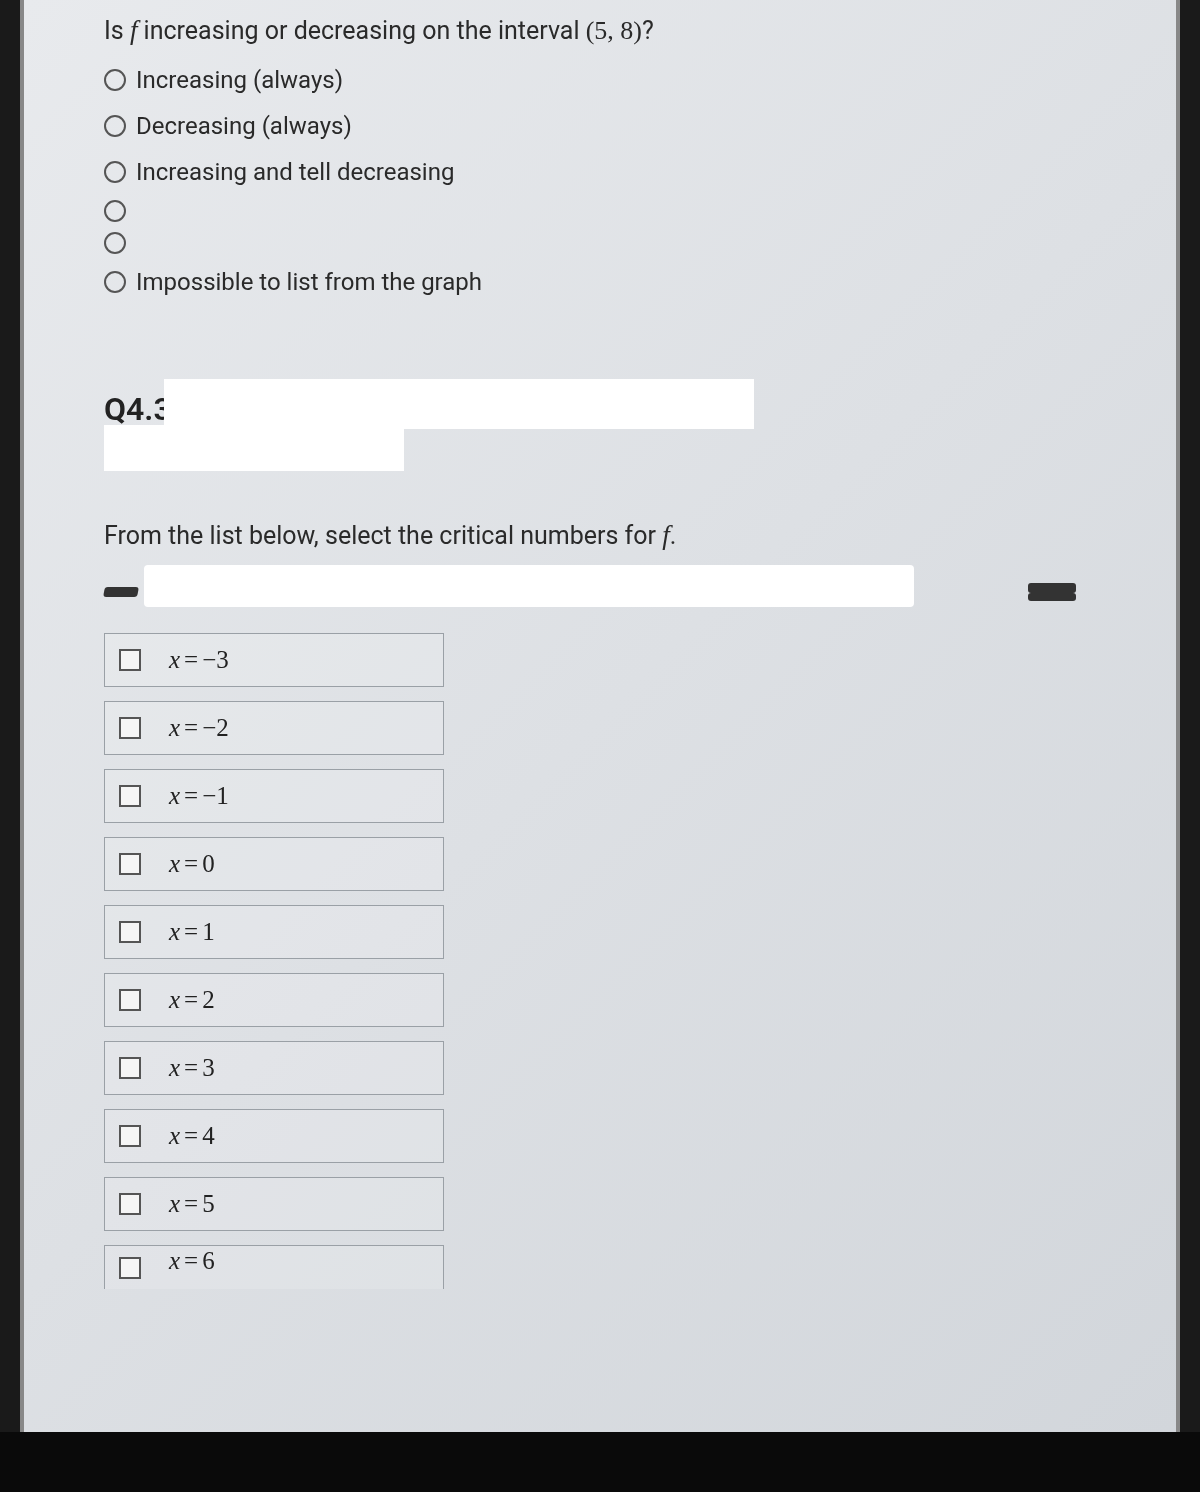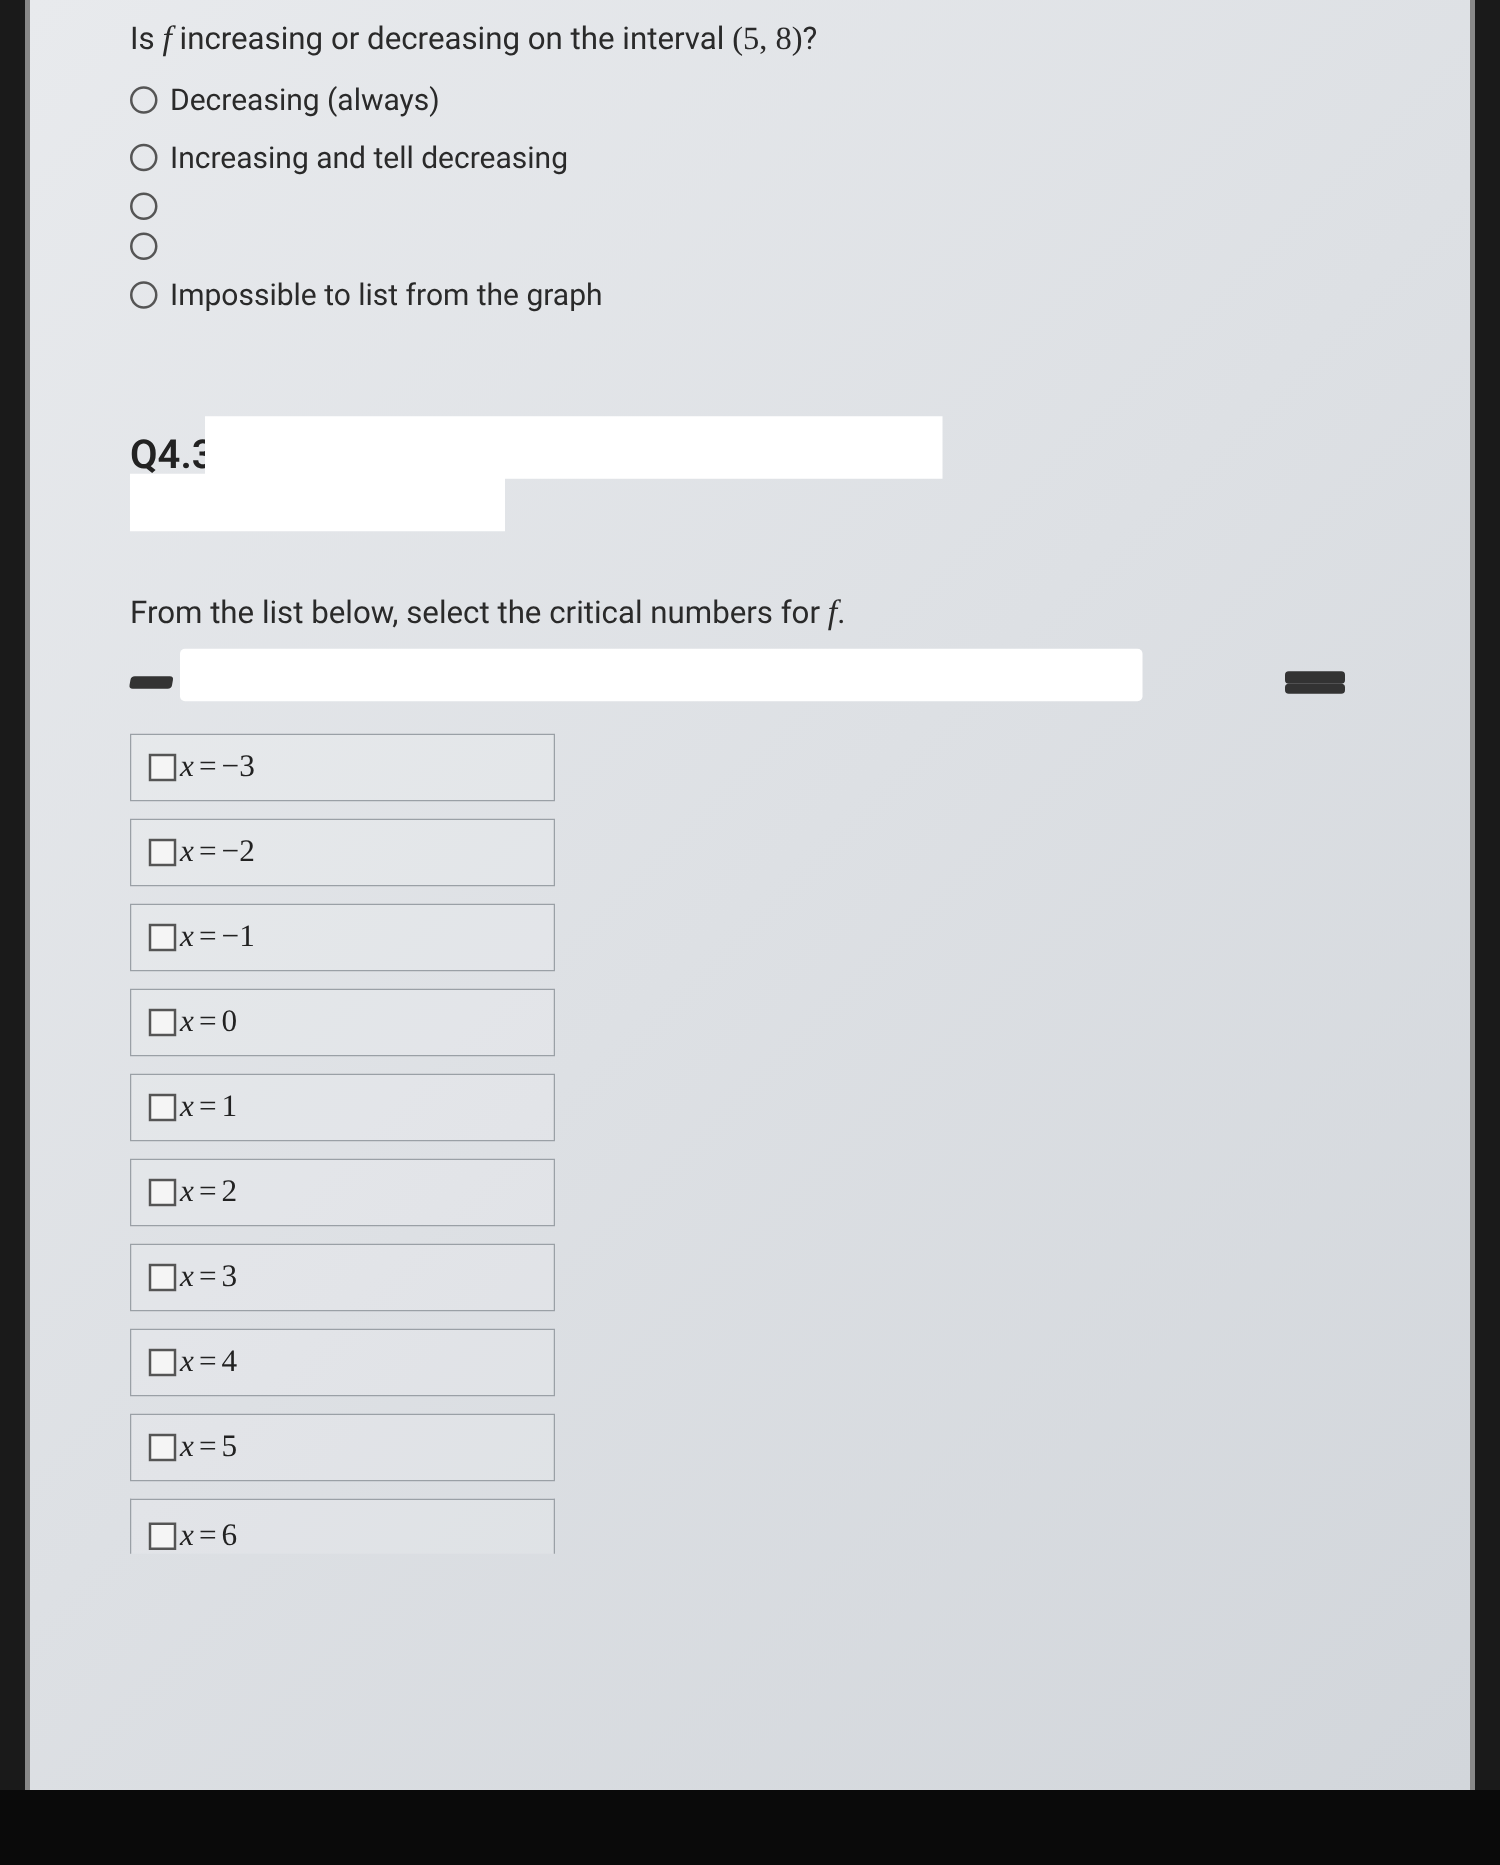--- a/index.html
+++ b/index.html
@@ -121,28 +121,28 @@
     width: 48px; height: 8px;
     background: #333;
     border-radius: 3px;
   }
   .checkbox-col {
     width: 340px;
   }
   .checkbox-row {
     display: flex;
     align-items: center;
-    gap: 3px;
+    gap: 28px;
     border: 1px solid #9aa0a6;
     background: rgba(255,255,255,0.15);
     padding: 10px 14px;
     margin-bottom: 14px;
     height: 54px;
   }
-  .checkbox-row.last { margin-bottom: 0; border-bottom: none; height: 44px; align-items: center; padding-top: 24px; }
+  .checkbox-row.last { margin-bottom: 0; border-bottom: none; height: 44px; align-items: flex-end; padding-top: 24px; }
   .checkbox-box {
     width: 22px;
     height: 22px;
     border: 2px solid #555;
     background: #f5f5f5;
     flex-shrink: 0;
   }
   .checkbox-label {
     font-family: "Times New Roman", serif;
     font-style: italic;
@@ -164,20 +164,24 @@
 <div class="screen">
   <div class="content">
 
     <div class="question-text">
       <span>Is </span><span class="math-f">f</span><span> increasing or decreasing on the interval </span><span class="math-int">(5, 8)</span><span>?</span>
     </div>
 
     <div class="radio-list">
       <div class="radio-row">
         <div class="radio-circle"></div>
+        <div class="radio-label">Increasing (always)</div>
+      </div>
+      <div class="radio-row">
+        <div class="radio-circle"></div>
         <div class="radio-label">Decreasing (always)</div>
       </div>
       <div class="radio-row">
         <div class="radio-circle"></div>
         <div class="radio-label">Increasing and tell decreasing</div>
       </div>
       <div class="radio-row">
         <div class="radio-circle"></div>
       </div>
       <div class="radio-row">

